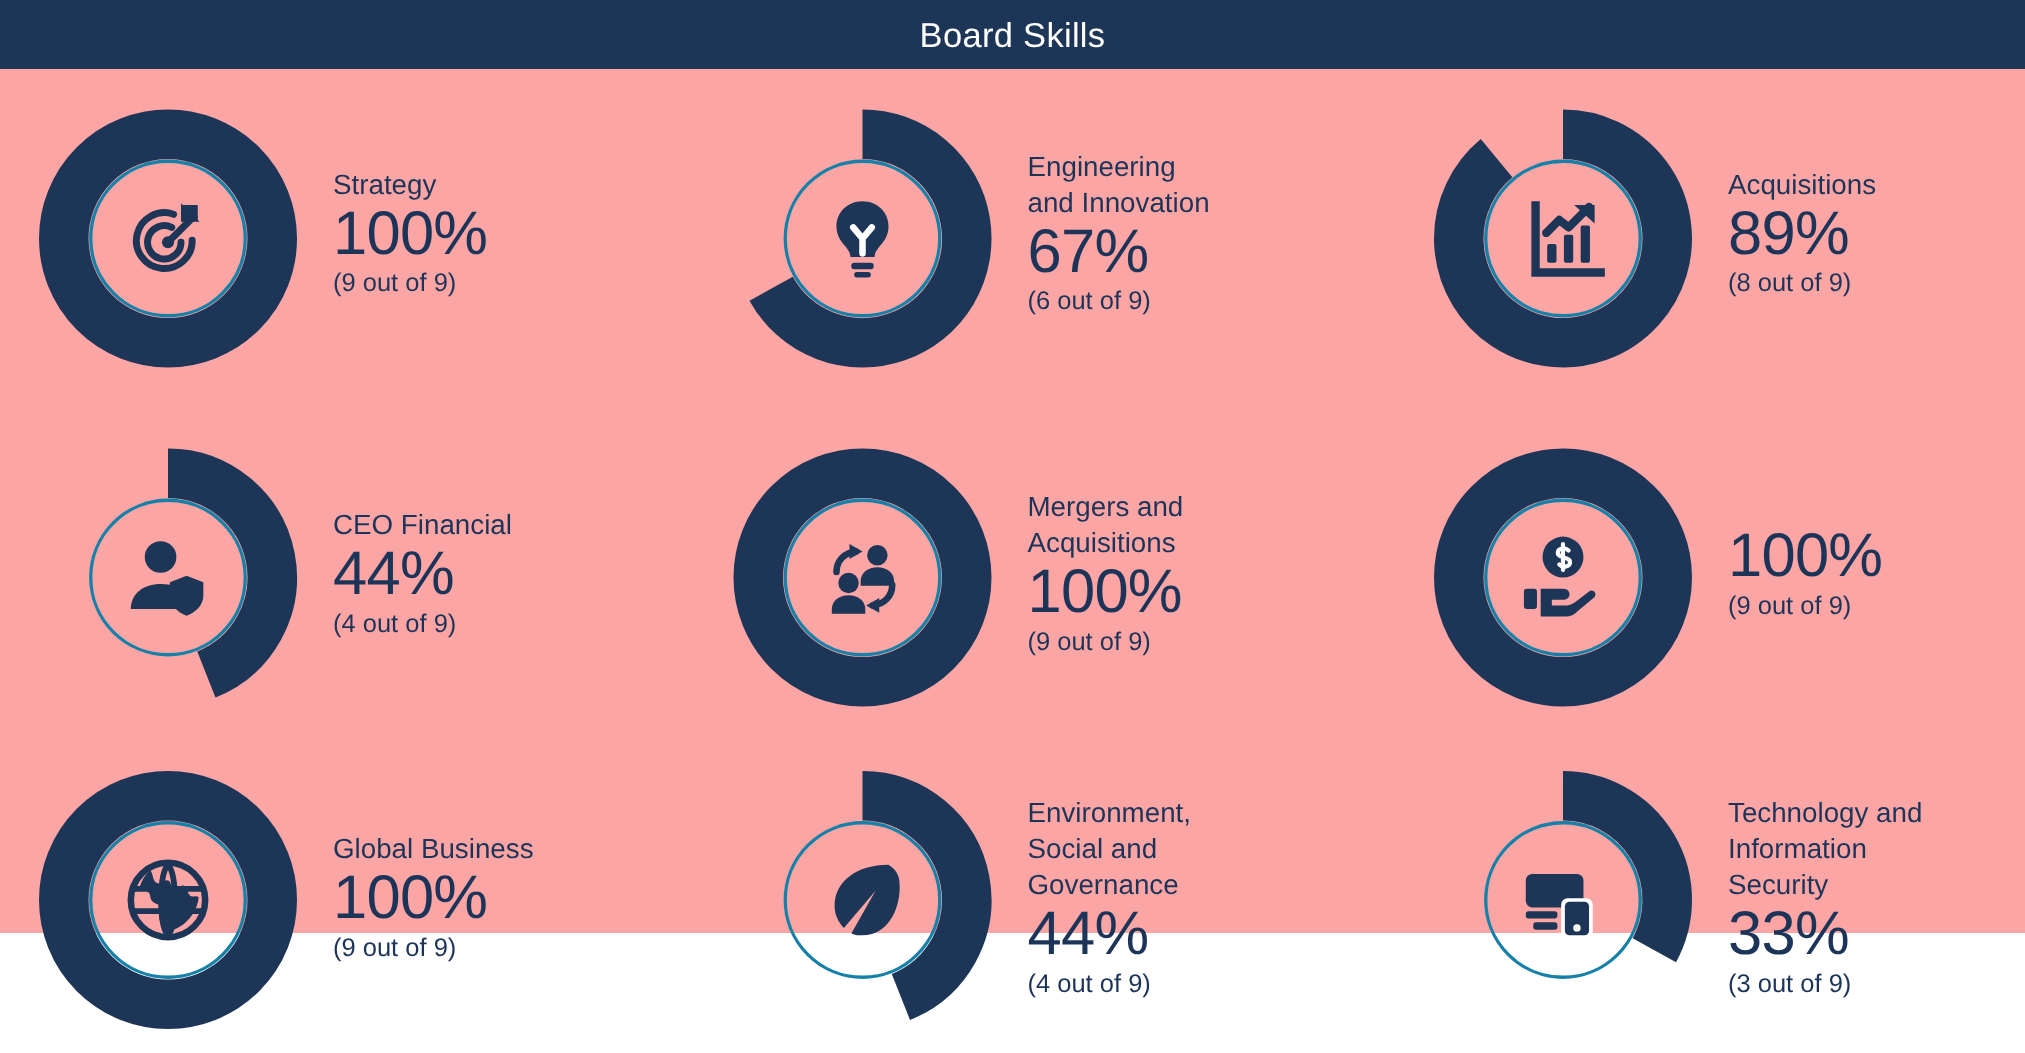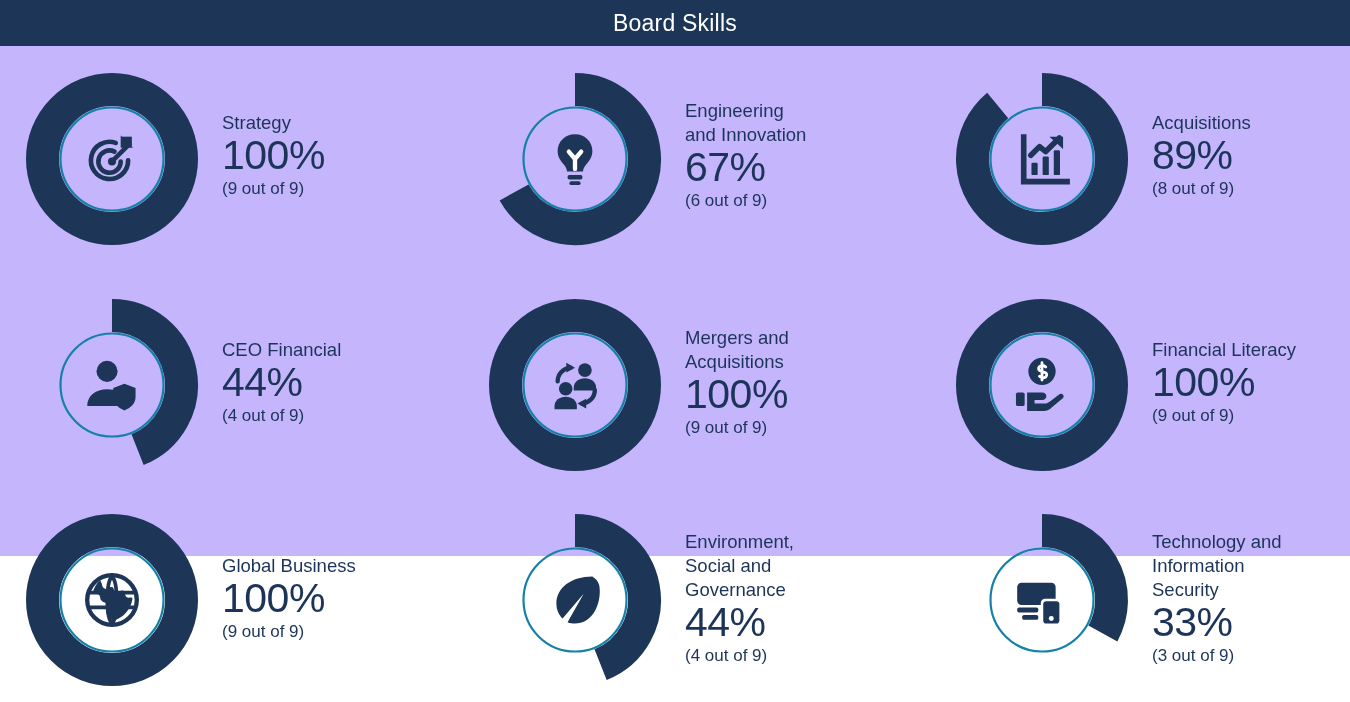--- a/index.html
+++ b/index.html
@@ -4,22 +4,22 @@
 <style>
   * { box-sizing: border-box; margin: 0; padding: 0; }
   html, body {
     width: 1350px; height: 702px;
     background: #ffffff;
     font-family: "Liberation Sans", sans-serif;
     overflow: hidden;
   }
   #page {
     position: relative;
-    width: 1350px; height: 556px;
-    background: #c4b5fd;
+    width: 1350px; height: 622px;
+    background: #fca5a5;
     padding-left: 14px;
   }
 
   
   #header-bar {
     position: absolute;
     left: 0; top: 0;
     width: 1350px; height: 46px;
     background: #1d3557;
     display: flex;
@@ -240,21 +240,20 @@
           <div class="donut-icon">
             <svg viewBox="0 0 100 100">
               <circle cx="50" cy="28" r="22" fill="#1d3557"></circle>
               <path d="M50 14v28M56 21c-2-2-5-3-8-2-4 1-5 6-1 8l8 3c4 2 3 7-1 8-3 1-6 0-8-2" stroke="#ffffff" stroke-width="4.5" fill="none" stroke-linecap="round"></path>
               <rect x="8" y="62" width="14" height="22" rx="3" fill="#1d3557"></rect>
               <path d="M26 62h24c5 0 7 3 7 6s-2 6-7 6H38v6h16c4 0 7-2 11-5l13-10c4-3 9 2 6 6L66 86c-4 4-8 6-13 6H26z" fill="#1d3557"></path>
             </svg>
           </div>
         </div>
         <div class="card-text">
-          <div class="skill-title">Financial Literacy</div>
           <div class="skill-pct">100%</div>
           <div class="skill-sub">(9 out of 9)</div>
         </div>
       </div>
       <div class="card r3 col1">
         <div class="donut-wrap">
           <svg viewBox="0 0 176 176" width="176" height="176">
             <circle cx="88" cy="88" r="69.5" fill="none" stroke="#1d3557" stroke-width="33"></circle>
             <circle cx="88" cy="88" r="51.5" fill="none" stroke="#1580a8" stroke-width="2.2"></circle>
           </svg>

